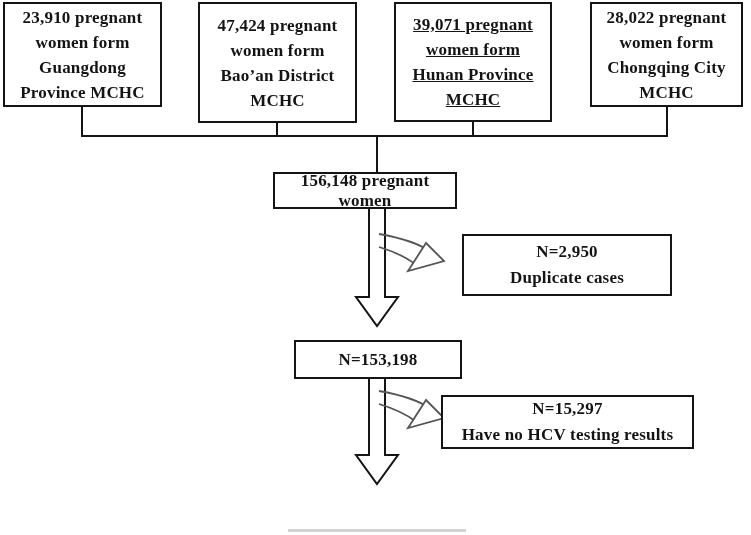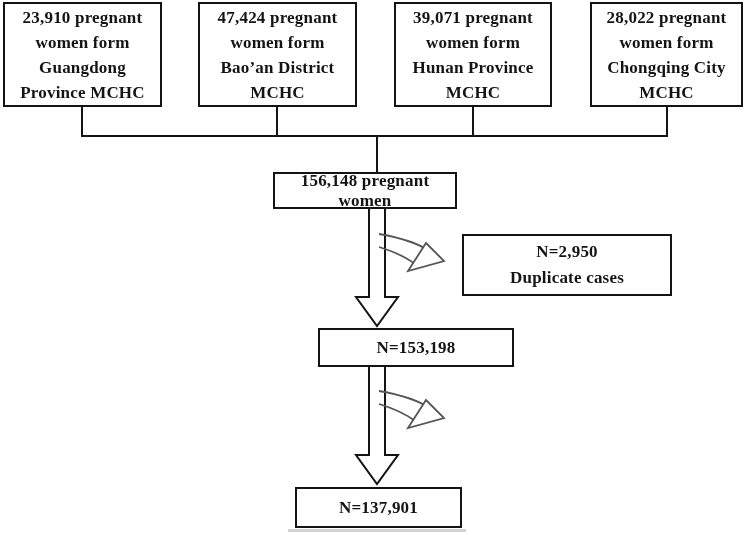--- a/index.html
+++ b/index.html
@@ -75,38 +75,39 @@
     </g>
 
     <rect x="288" y="529" width="178" height="3" fill="#bcbcbc" opacity="0.65"></rect>
   </svg>
 
   <div class="box src" style="left:3px;   top:2px; width:159px; height:105px;">23,910 pregnant
 women form
 Guangdong
 Province MCHC</div>
 
-  <div class="box src" style="left:198px; top:2px; width:159px; height:105px;">47,424 pregnant
+  <div class="box src" style="left:198px; top:2px; width:159px; height:121px;">47,424 pregnant
 women form
 Bao’an District
 MCHC</div>
 
-  <div class="box src" style="left:394px; top:2px; width:158px; height:105px;">39,071 pregnant
+  <div class="box src" style="left:394px; top:2px; width:158px; height:120px;text-decoration:underline;">39,071 pregnant
 women form
 Hunan Province
 MCHC</div>
 
   <div class="box src" style="left:590px; top:2px; width:153px; height:105px;">28,022 pregnant
 women form
 Chongqing City
 MCHC</div>
 
   <div class="box plain" style="left:273px; top:172px; width:184px; height:37px;">156,148 pregnant women</div>
 
   <div class="box side" style="left:462px; top:234px; width:210px; height:62px;">N=2,950
 Duplicate cases</div>
 
-  <div class="box plain" style="left:294px; top:328px; width:196px; height:39px;margin-left:24px;">N=153,198</div>
+  <div class="box plain" style="left:294px; top:340px; width:168px; height:39px;">N=153,198</div>
 
+  <div class="box side" style="left:441px; top:395px; width:253px; height:54px;">N=15,297
+Have no HCV testing results</div>
 
-  <div class="box plain" style="left:295px; top:487px; width:167px; height:41px;">N=137,901</div>
 
 </div>
 
 </body></html>

